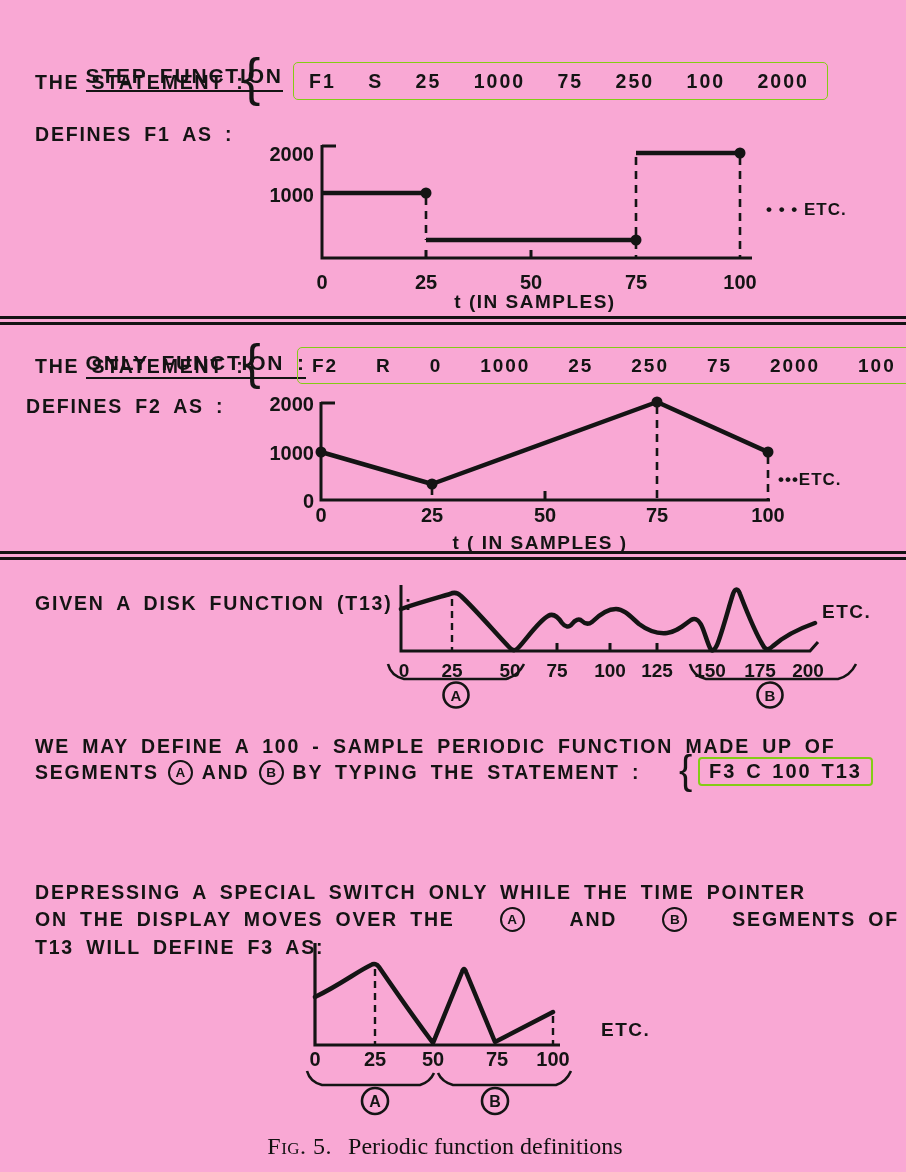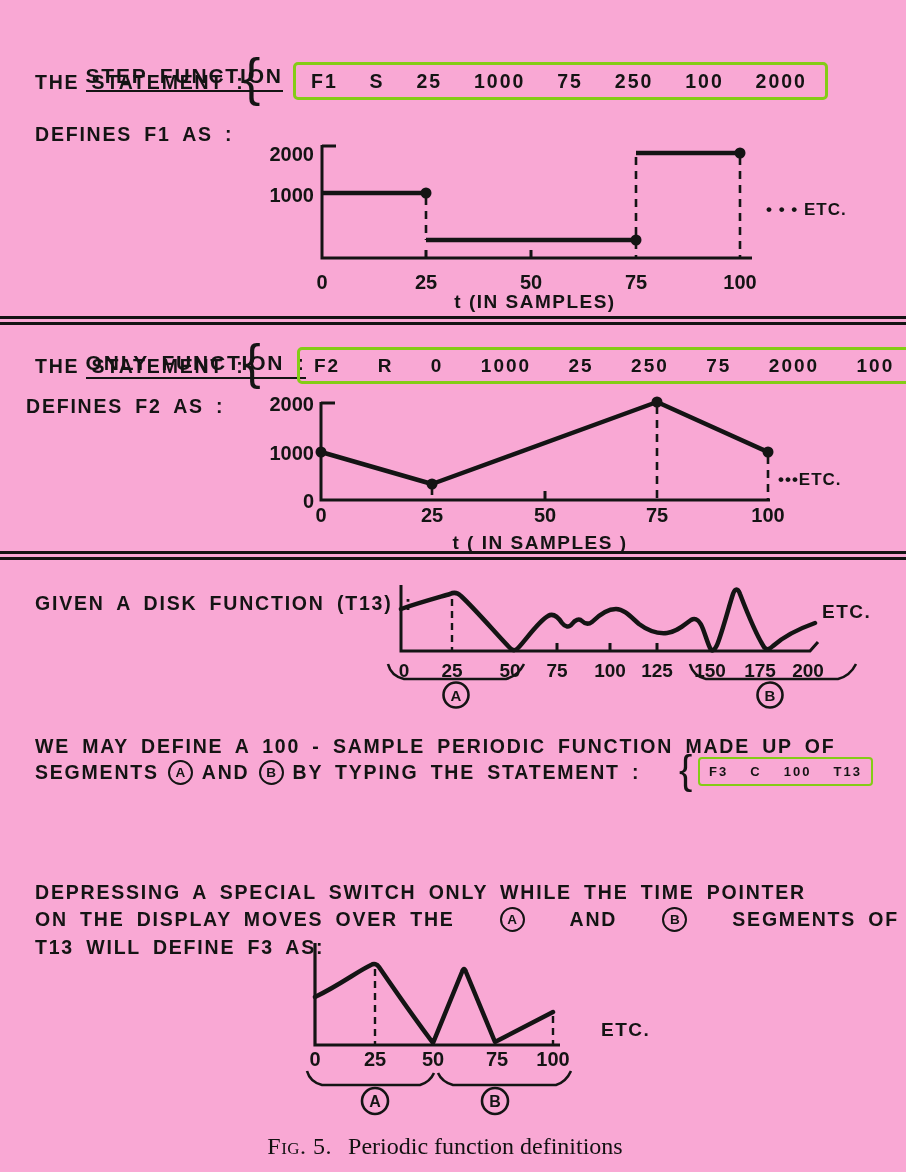--- a/index.html
+++ b/index.html
@@ -3,21 +3,21 @@
 <meta charset="utf-8">
 <style>
   html,body{margin:0;padding:0;background:#e8e8e8;}
   .page{position:relative;width:906px;height:1172px;background:#f9a8d4;overflow:hidden;
         font-family:"Liberation Sans",sans-serif;color:#141414;}
   .hand{position:absolute;font-family:"Liberation Sans",sans-serif;font-weight:bold;
         color:#141414;letter-spacing:1.8px;word-spacing:5px;white-space:pre;}
   .t21{font-size:21px;}
   .t19{font-size:19.5px;}
   .underl{border-bottom:2.6px solid #141414;padding-bottom:3px;}
-  .stmtbox{position:absolute;border:3px solid #84cc16;border-radius:5px;
+  .stmtbox{position:absolute;border:1px solid #84cc16;border-radius:5px;
            display:flex;align-items:center;justify-content:space-between;
            box-sizing:border-box;}
   .stmtbox span{font-weight:bold;letter-spacing:2px;color:#141414;}
   .bigbrace{position:absolute;font-weight:normal;color:#141414;line-height:1;}
   .dblrule{position:absolute;left:0;right:0;height:3px;
            border-top:3px solid #141414;border-bottom:3px solid #141414;}
   .flexline{display:flex;align-items:center;gap:9px;}
   .circ{display:inline-flex;align-items:center;justify-content:center;
         width:21px;height:21px;border:2.6px solid #141414;border-radius:50%;
         font-size:13.5px;font-weight:bold;letter-spacing:0;flex:0 0 auto;}
@@ -155,21 +155,21 @@
 
   <div class="hand t19" style="left:35px;top:735px;">WE MAY DEFINE A 100 - SAMPLE PERIODIC FUNCTION MADE UP OF</div>
   <div class="hand t19 flexline" style="left:35px;top:760px;">
     <span>SEGMENTS</span>
     <span class="circ">A</span>
     <span>AND</span>
     <span class="circ">B</span>
     <span>BY TYPING THE STATEMENT :</span>
   </div>
   <div class="bigbrace" style="left:679px;top:750px;font-size:40px;">{</div>
-  <div class="stmtbox" style="left:698px;top:757px;width:175px;height:29px;padding:0 9px;font-size:13px;border-width:2.6px;border-radius:4px;">
+  <div class="stmtbox" style="left:698px;top:757px;width:175px;height:29px;padding:0 9px;font-size:20px;border-width:2.6px;border-radius:4px;">
     <span>F3</span>
     <span>C</span>
     <span>100</span>
     <span>T13</span>
   </div>
 
   <div class="hand t19" style="left:35px;top:881px;">DEPRESSING A SPECIAL SWITCH ONLY WHILE THE TIME POINTER</div>
   <div class="hand t19 flexline" style="left:35px;top:907px;gap:45px;">
     <span>ON THE DISPLAY MOVES OVER THE</span>
     <span class="circ">A</span>

